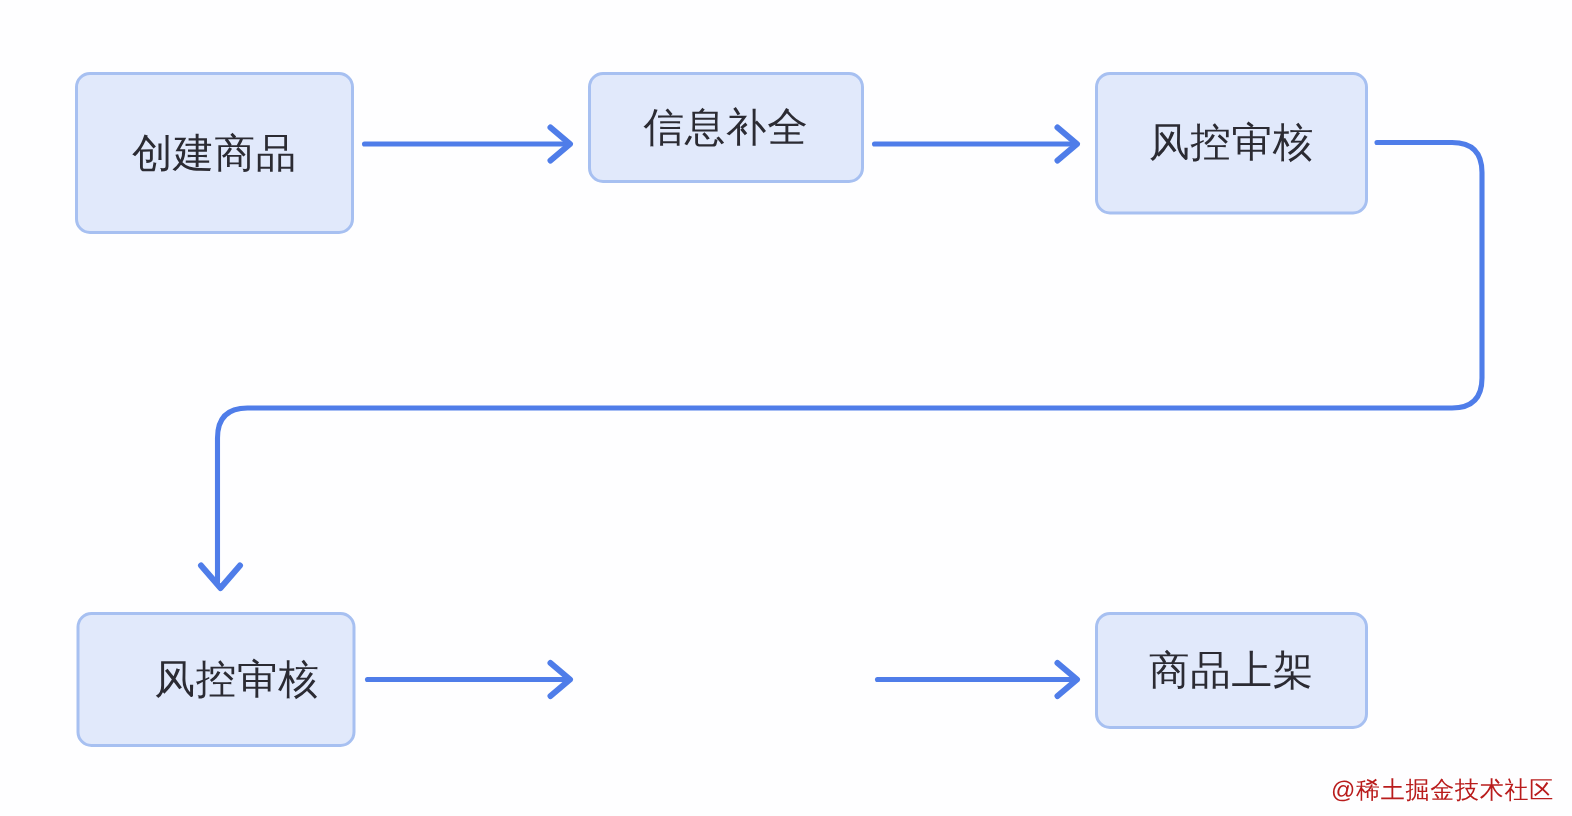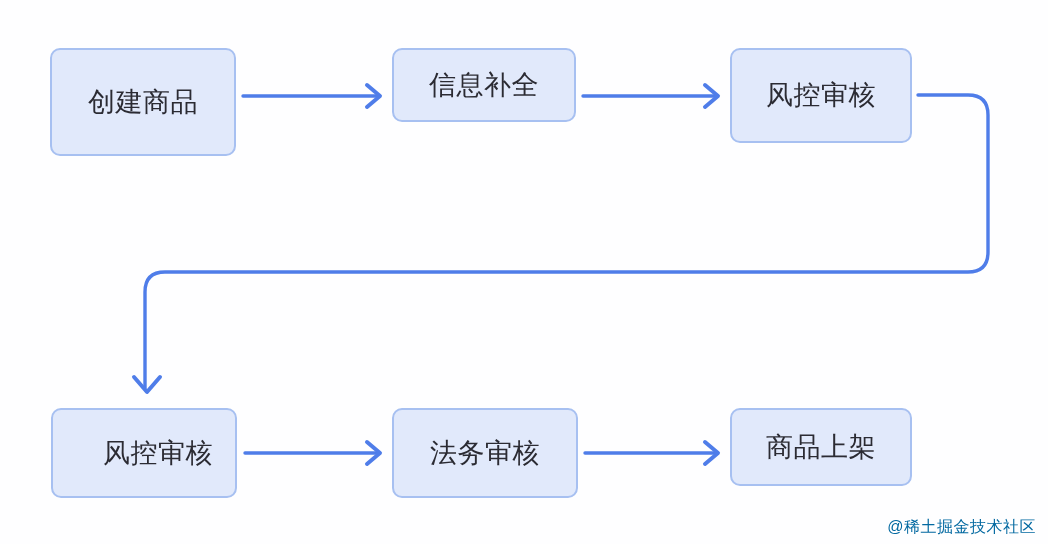--- a/index.html
+++ b/index.html
@@ -41,21 +41,21 @@
     line-height: 1;
     color: #2b2b33;
     letter-spacing: 0.5px;
     white-space: nowrap;
   }
   #watermark {
     position: absolute;
     right: 12px;
     bottom: 6px;
     font-size: 16px;
-    color: #0369a1;
+    color: #b91c1c;
     white-space: nowrap;
     letter-spacing: 0.5px;
   }
 </style>
 </head>
 <body>
 
 <div id="canvas">
 
   <svg id="connector-layer" viewBox="0 0 1048 544" width="1048" height="544" aria-hidden="true">
@@ -98,23 +98,20 @@
   </div>
 
   <div class="node" style="left:730px; top:48px; width:182px; height:95px;">
     <span class="node-label">风控审核</span>
   </div>
 
   <div class="node" style="left:51px; top:408px; width:186px; height:90px;padding-left:28px;">
     <span class="node-label">风控审核</span>
   </div>
 
-  <div class="node" style="left:392px; top:408px; width:186px; height:90px;">
-    <span class="node-label">法务审核</span>
-  </div>
 
   <div class="node" style="left:730px; top:408px; width:182px; height:78px;">
     <span class="node-label">商品上架</span>
   </div>
 
   <div id="watermark">@稀土掘金技术社区</div>
 
 </div>
 
 </body></html>

